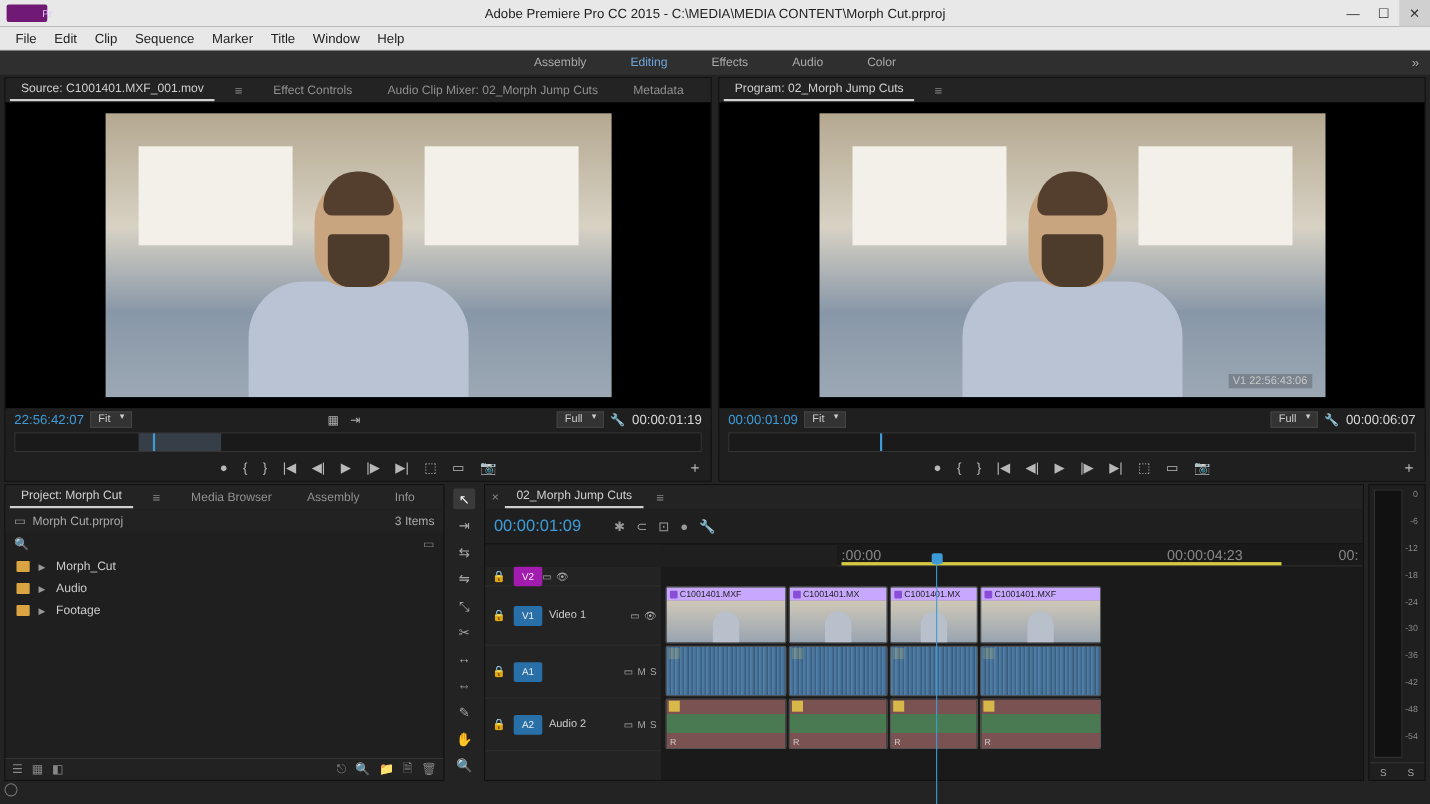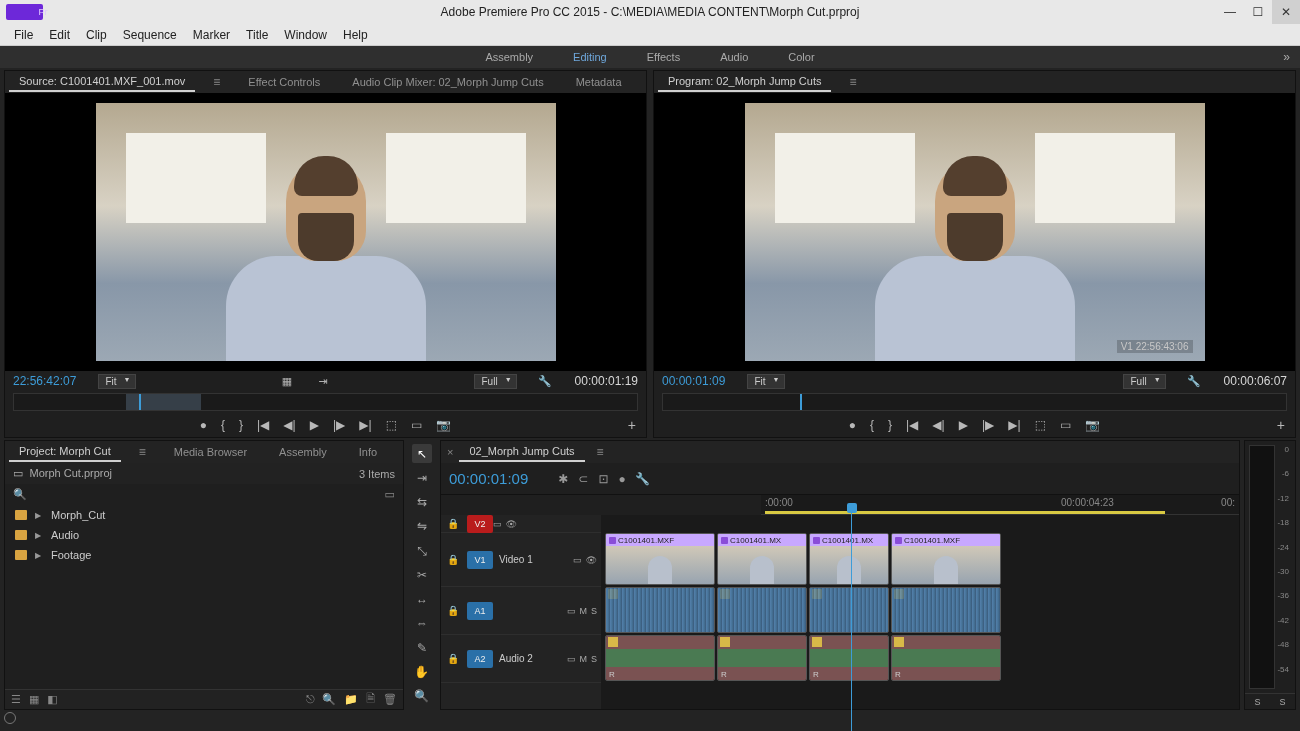--- a/index.html
+++ b/index.html
@@ -1,20 +1,20 @@
 <!DOCTYPE html>
 <html><head>
 <meta charset="utf-8">
 <style>
 * { margin: 0; padding: 0; box-sizing: border-box; font-family: "Segoe UI", Tahoma, sans-serif; user-select: none; }
 body { background: #232323; color: #ccc; font-size: 11px; overflow: hidden; width: 1300px; height: 731px; }
 
 
 .titlebar { height: 24px; background: #e8e8e8; color: #333; display: flex; align-items: center; position: relative; }
-.titlebar .logo { width: 16px; height: 16px; background: #6d28d9; margin: 0 6px; border-radius: 2px; display: flex; align-items: center; justify-content: center; color: #e0c8ff; font-size: 9px; font-weight: normal; padding-left: 37px; }
+.titlebar .logo { width: 16px; height: 16px; background: #701a75; margin: 0 6px; border-radius: 2px; display: flex; align-items: center; justify-content: center; color: #e0c8ff; font-size: 9px; font-weight: normal; padding-left: 37px; }
 .titlebar .title { position: absolute; left: 50%; transform: translateX(-50%); font-size: 12px; color: #222; text-align: right; }
 .titlebar .win-controls { position: absolute; right: 0; display: flex; }
 .titlebar .win-btn { width: 28px; height: 24px; display: flex; align-items: center; justify-content: center; font-size: 12px; color: #333; }
 .titlebar .win-btn.close { background: #d0d0d0; }
 
 
 .menubar { height: 22px; background: #e8e8e8; display: flex; align-items: center; padding: 0 6px; border-bottom: 1px solid #ccc; }
 .menubar .menu-item { padding: 0 8px; font-size: 12px; color: #222; cursor: pointer; }
 
 
@@ -42,21 +42,21 @@
 .video-thumb .person { position: absolute; bottom: 0; left: 50%; transform: translateX(-50%); width: 220px; height: 200px; }
 .video-thumb .head { width: 80px; height: 100px; background: #c9a57f; border-radius: 40px 40px 30px 30px; margin: 0 auto; position: relative; }
 .video-thumb .hair { position: absolute; top: -5px; left: 8px; right: 8px; height: 40px; background: #543f2e; border-radius: 30px 30px 8px 8px; }
 .video-thumb .beard { position: absolute; bottom: 0; left: 12px; right: 12px; height: 48px; background: #4d3b2c; border-radius: 4px 4px 20px 20px; }
 .video-thumb .body { width: 200px; height: 110px; background: #b9c3d4; border-radius: 50px 50px 0 0; margin: -5px auto 0; }
 .video-thumb .window { position: absolute; background: #f2f0e8; }
 .video-thumb .w1 { top: 30px; left: 30px; width: 140px; height: 90px; }
 .video-thumb .w2 { top: 30px; right: 30px; width: 140px; height: 90px; }
 .overlay-tc { position: absolute; right: 12px; bottom: 8px; font-size: 10px; color: #c8c8c8; background: rgba(0,0,0,0.2); padding: 1px 4px; }
 
-.monitor-controls { height: 20px; display: flex; align-items: center; padding: 0 8px; background: #1f1f1f; gap: 22px; }
+.monitor-controls { height: 20px; display: flex; align-items: center; padding: 0 8px; background: #1f1f1f; gap: 6px; }
 .tc-blue { color: #3d9cd8; font-size: 12px; font-weight: 500; }
 .tc-white { color: #d8d8d8; font-size: 12px; margin-left: auto; }
 .zoom-sel { background: #333; color: #ccc; font-size: 10px; padding: 1px 18px 1px 6px; border: 1px solid #444; position: relative; }
 .zoom-sel::after { content: "▼"; position: absolute; right: 4px; font-size: 7px; }
 .mon-icon { width: 14px; height: 14px; color: #b0b0b0; display: inline-flex; align-items: center; justify-content: center; font-size: 11px; cursor: pointer; }
 
 .scrub-bar { height: 18px; background: #1a1a1a; margin: 2px 8px; position: relative; border: 1px solid #333; }
 .scrub-region { position: absolute; top: 0; bottom: 0; background: rgba(120,150,180,0.3); }
 .playhead-mark { position: absolute; top: 0; bottom: 0; width: 2px; background: #3d9cd8; }
 
@@ -85,21 +85,21 @@
 .tool-btn.active { background: #3a3a3a; color: #fff; border-radius: 2px; }
 
 
 .timeline-panel { flex: 1; display: flex; flex-direction: column; }
 .tl-header { height: 22px; display: flex; align-items: center; padding: 0 6px; gap: 6px; background: #232323; }
 .tl-close { color: #888; cursor: pointer; }
 .tl-toolbar { height: 32px; display: flex; align-items: center; padding: 0 8px; gap: 10px; background: #1f1f1f; border-bottom: 1px solid #111; }
 .tl-tc { color: #3d9cd8; font-size: 15px; font-weight: 500; }
 .tl-tool-icon { color: #999; font-size: 12px; cursor: pointer; }
 .tl-ruler { height: 20px; background: #1a1a1a; position: relative; margin-left: 160px; border-bottom: 1px solid #333; }
-.tl-ruler .tick-label { position: absolute; top: 2px; font-size: 10px; color: #888; }
+.tl-ruler .tick-label { position: absolute; top: 2px; font-size: 13px; color: #888; }
 .tl-ruler .work-area { position: absolute; bottom: 0; height: 3px; background: #d8c942; left: 4px; width: 400px; }
 .tl-ruler .playhead { position: absolute; top: 8px; width: 10px; height: 10px; background: #3d9cd8; border-radius: 2px; left: 86px; }
 .tl-ruler .play-line { position: absolute; left: 90px; top: 16px; width: 1px; height: 400px; background: #3d9cd8; z-index: 5; }
 
 .tl-tracks { flex: 1; display: flex; position: relative; overflow: hidden; }
 .track-headers { width: 160px; flex: none; background: #232323; }
 .track-content { flex: 1; background: #1a1a1a; position: relative; }
 
 .track-row { display: flex; align-items: center; border-bottom: 1px solid #2e2e2e; }
 .track-row.video { height: 54px; }
@@ -368,21 +368,21 @@
         <span class="tick-label" style="right:4px">00:</span>
         <div class="work-area"></div>
         <div class="playhead"></div>
         <div class="play-line"></div>
       </div>
     </div>
     <div class="tl-tracks">
       <div class="track-headers">
         <div class="track-row thin">
           <span class="th-lock">🔒</span>
-          <span class="th-tag" style="background:#b91c1c">V2</span>
+          <span class="th-tag" style="background:#a21caf">V2</span>
           <span class="th-toggles">
               <span>▭</span>
               <span>👁</span>
             </span>
         </div>
         <div class="track-row video">
           <span class="th-lock">🔒</span>
           <span class="th-tag">V1</span>
           <span class="th-label">Video 1</span>
           <span class="th-toggles">

